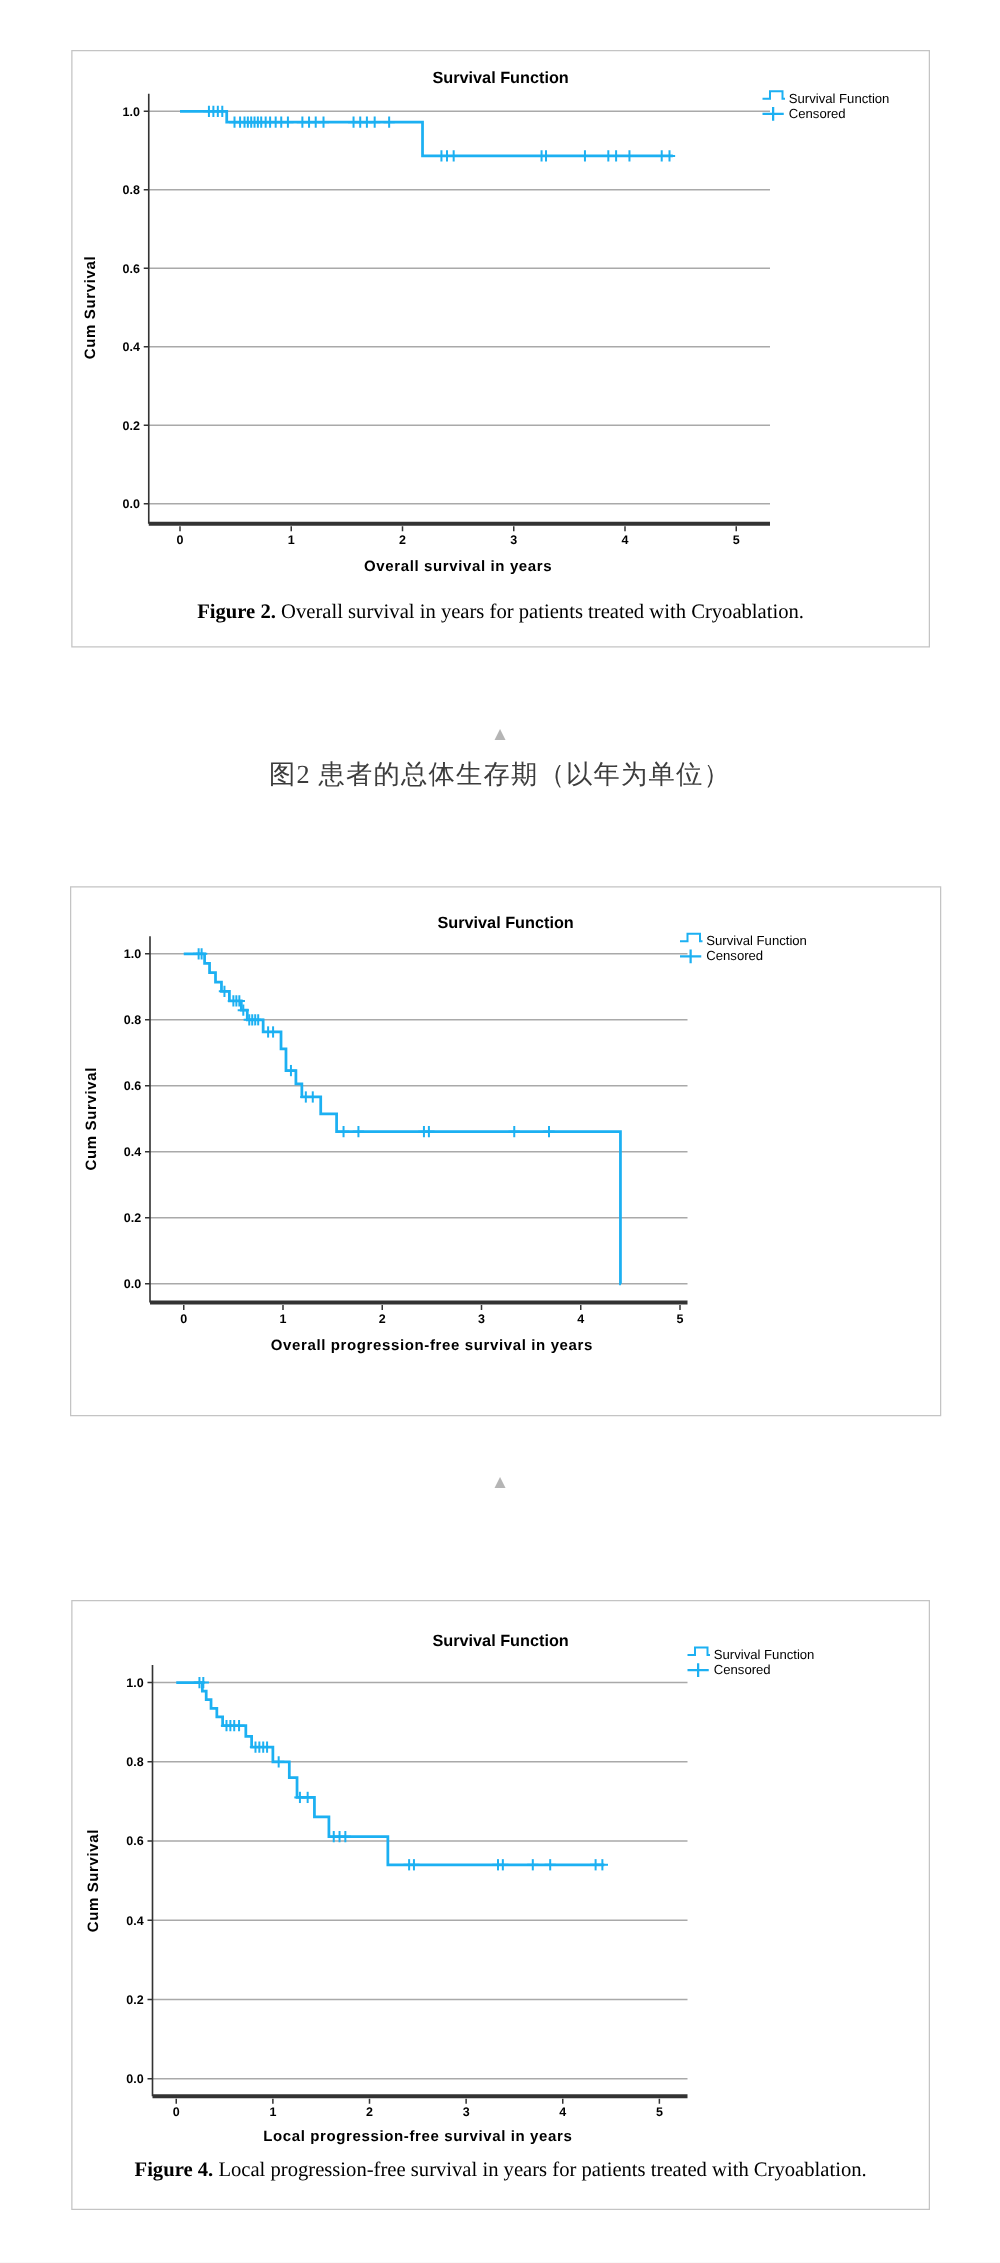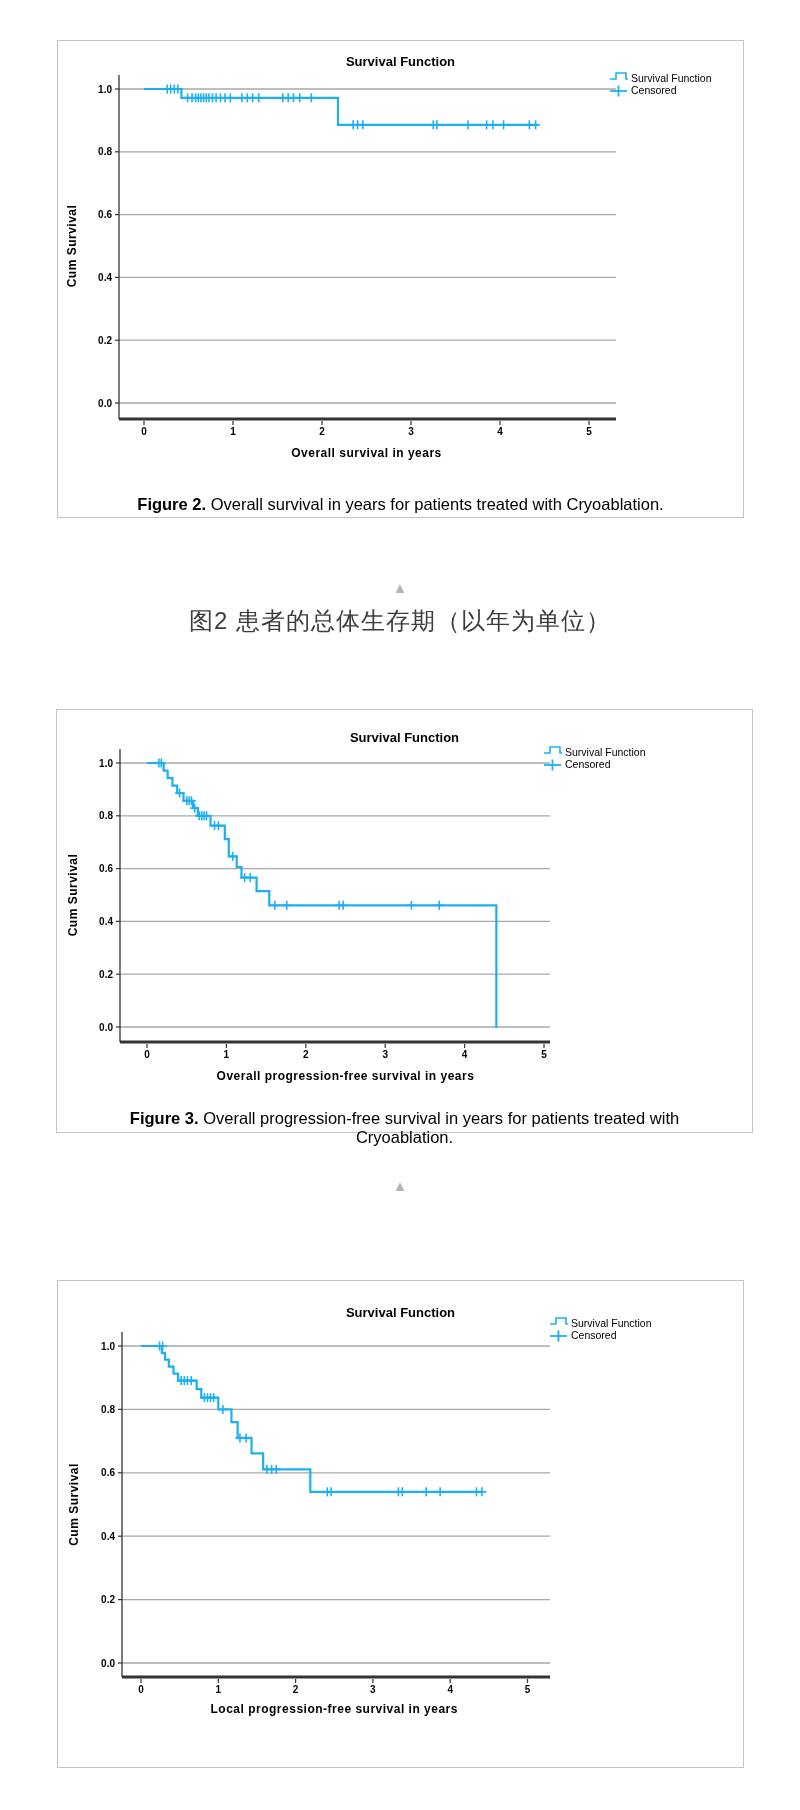--- a/index.html
+++ b/index.html
@@ -8,32 +8,32 @@
   .figure-card{position:absolute;box-sizing:border-box;background:#fff;border:1px solid #c4c4c4;}
   #card-fig2{left:57px;top:40px;width:687px;height:478px;}
   #card-fig3{left:56px;top:709px;width:697px;height:424px;}
   #card-fig4{left:57px;top:1280px;width:687px;height:488px;}
   .km-chart{position:absolute;left:0;top:0;display:block;}
   svg text{fill:#000;}
   .t-title{font:700 13px "Liberation Sans",sans-serif;}
   .t-axlabel{font:700 12px "Liberation Sans",sans-serif;letter-spacing:.5px;}
   .t-tick{font:700 10px "Liberation Sans",sans-serif;}
   .t-legend{font:500 10.5px "Liberation Sans",sans-serif;}
-  .caption{position:absolute;left:10px;right:10px;text-align:center;margin:16px;
-           font-family:Liberation Sans, sans-serif;font-size:16.5px;color:#000;}
+  .caption{position:absolute;left:10px;right:10px;text-align:center;margin:0;
+           font-family:Liberation Serif, serif;font-size:16.5px;color:#000;}
   #card-fig2 .caption{top:438px;}
   #card-fig3 .caption{top:383px;}
   #card-fig4 .caption{top:445px;}
   .cap-label{font-weight:700;}
   .separator{position:absolute;left:0;width:800px;text-align:center;}
   #sep-1{top:580px;}
   #sep-2{top:1178px;}
   .tri{display:block;font-size:15px;line-height:15px;color:#b5b5b5;}
-  .cn-text{display:block;margin-top:10px;font-size:24px;color:#3c3c3c;letter-spacing:1px;
-           font-family:Liberation Sans, sans-serif;}
+  .cn-text{display:block;margin-top:10px;font-size:21px;color:#3c3c3c;letter-spacing:1px;
+           font-family:Liberation Serif, serif;}
 </style>
 </head>
 <body>
 
 <div class="page">
 
   <section class="figure-card" id="card-fig2">
     <svg class="km-chart" width="685" height="426">
         <line x1="61" y1="362" x2="558" y2="362" stroke="#a9a9a9" stroke-width="1.3"></line>
         <line x1="57" y1="362" x2="61" y2="362" stroke="#333333" stroke-width="1.2"></line>
@@ -240,21 +240,20 @@
         <line x1="349.90200000000004" y1="195.296" x2="358.90200000000004" y2="195.296" stroke="#1cb0f2" stroke-width="1.6"></line>
         <line x1="354.40200000000004" y1="190.796" x2="354.40200000000004" y2="199.796" stroke="#1cb0f2" stroke-width="1.6"></line>
         <line x1="377.692" y1="195.296" x2="386.692" y2="195.296" stroke="#1cb0f2" stroke-width="1.6"></line>
         <line x1="382.192" y1="190.796" x2="382.192" y2="199.796" stroke="#1cb0f2" stroke-width="1.6"></line>
         <path d="M487,43 h6 v-6 h10 v6 h2" fill="none" stroke="#1cb0f2" stroke-width="1.6"></path>
         <text x="508" y="46" class="t-legend">Survival Function</text>
         <line x1="487" y1="55" x2="504" y2="55" stroke="#1cb0f2" stroke-width="1.8"></line>
         <line x1="495.5" y1="49.5" x2="495.5" y2="60.5" stroke="#1cb0f2" stroke-width="1.8"></line>
         <text x="508" y="58" class="t-legend">Censored</text>
       </svg>
-    <p class="caption"><span class="cap-label">Figure 3.</span><span> Overall progression-free survival in years for patients treated with Cryoablation.</span></p>
   </section>
 
   <div class="separator" id="sep-2">
     <span class="tri">▲</span>
   </div>
 
   <section class="figure-card" id="card-fig4">
     <svg class="km-chart" width="685" height="440">
         <line x1="64" y1="382" x2="492" y2="382" stroke="#a9a9a9" stroke-width="1.3"></line>
         <line x1="60" y1="382" x2="64" y2="382" stroke="#333333" stroke-width="1.2"></line>
@@ -339,15 +338,16 @@
         <line x1="413.98199999999997" y1="210.82" x2="422.98199999999997" y2="210.82" stroke="#1cb0f2" stroke-width="1.6"></line>
         <line x1="418.48199999999997" y1="206.32" x2="418.48199999999997" y2="215.32" stroke="#1cb0f2" stroke-width="1.6"></line>
         <line x1="419.393" y1="210.82" x2="428.393" y2="210.82" stroke="#1cb0f2" stroke-width="1.6"></line>
         <line x1="423.893" y1="206.32" x2="423.893" y2="215.32" stroke="#1cb0f2" stroke-width="1.6"></line>
         <path d="M492,43 h6 v-6 h10 v6 h2" fill="none" stroke="#1cb0f2" stroke-width="1.6"></path>
         <text x="513" y="46" class="t-legend">Survival Function</text>
         <line x1="492" y1="55" x2="509" y2="55" stroke="#1cb0f2" stroke-width="1.8"></line>
         <line x1="500.5" y1="49.5" x2="500.5" y2="60.5" stroke="#1cb0f2" stroke-width="1.8"></line>
         <text x="513" y="58" class="t-legend">Censored</text>
       </svg>
+    <p class="caption"><span class="cap-label">Figure 4.</span><span> Local progression-free survival in years for patients treated with Cryoablation.</span></p>
   </section>
 
 </div>
 
 </body></html>

